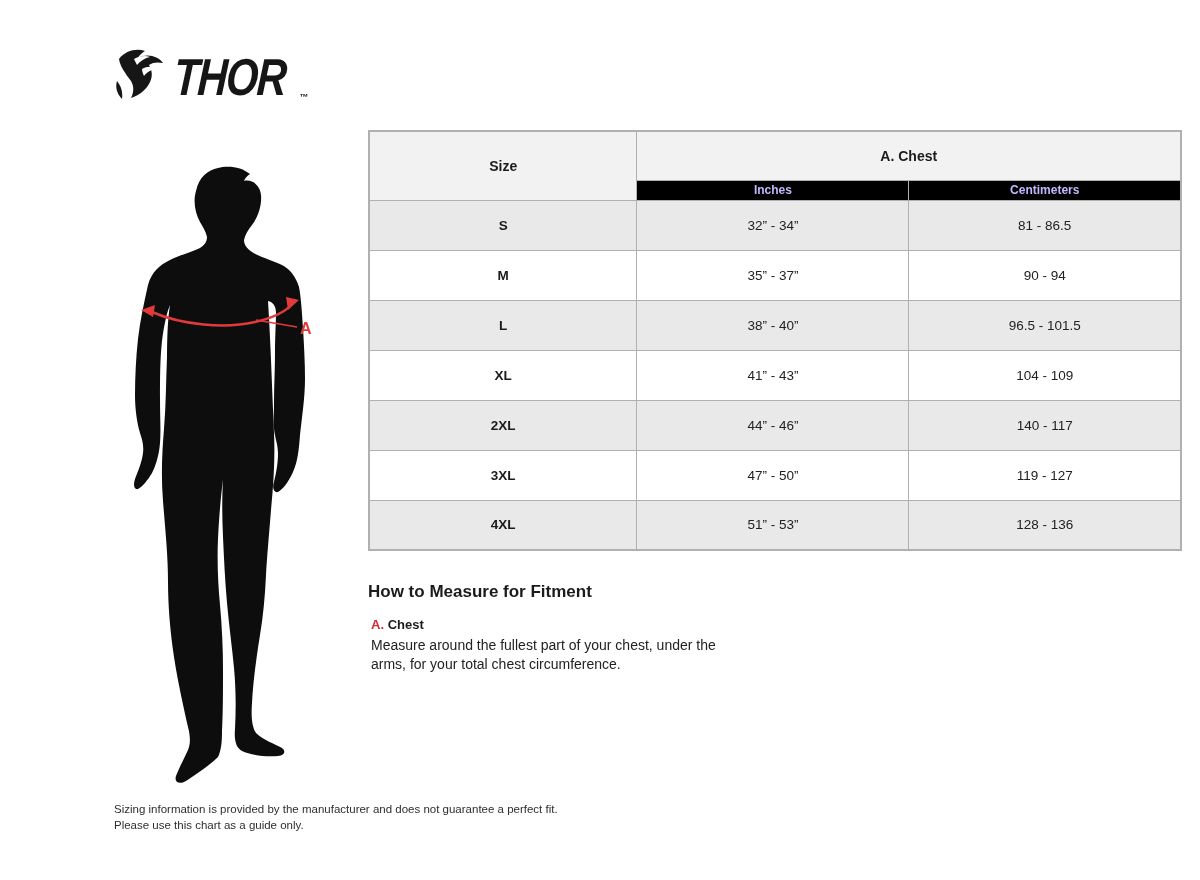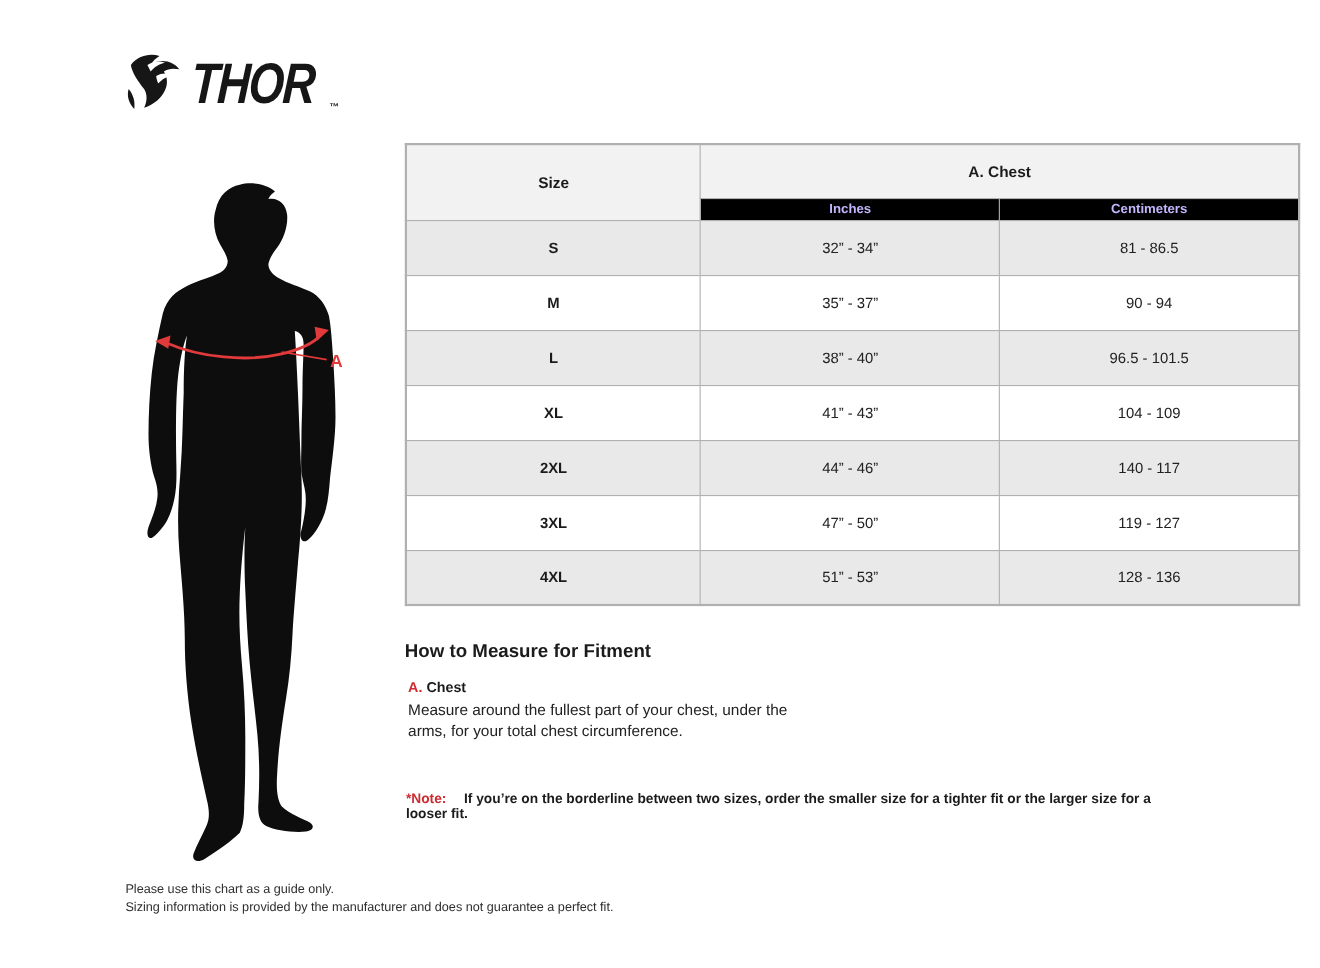--- a/index.html
+++ b/index.html
@@ -152,23 +152,20 @@
     <h2 class="measure-heading">How to Measure for Fitment</h2>
 
     <div class="measure-item">
       <div class="mi-title">
         <span class="red">A.</span>
         <span>Chest</span>
       </div>
       <p class="mi-desc">Measure around the fullest part of your chest, under the arms, for your total chest circumference.</p>
     </div>
 
-    <p class="note">
-      <span class="red">*Note:</span><span>If you’re on the borderline between two sizes, order the smaller size for a tighter fit or the larger size for a looser fit.</span>
-    </p>
   </div>
 
   <div class="footer">
+    <div>Sizing information is provided by the manufacturer and does not guarantee a perfect fit.</div>
     <div>Please use this chart as a guide only.</div>
-    <div>Sizing information is provided by the manufacturer and does not guarantee a perfect fit.</div>
   </div>
 
 </div>
 
 </body></html>

